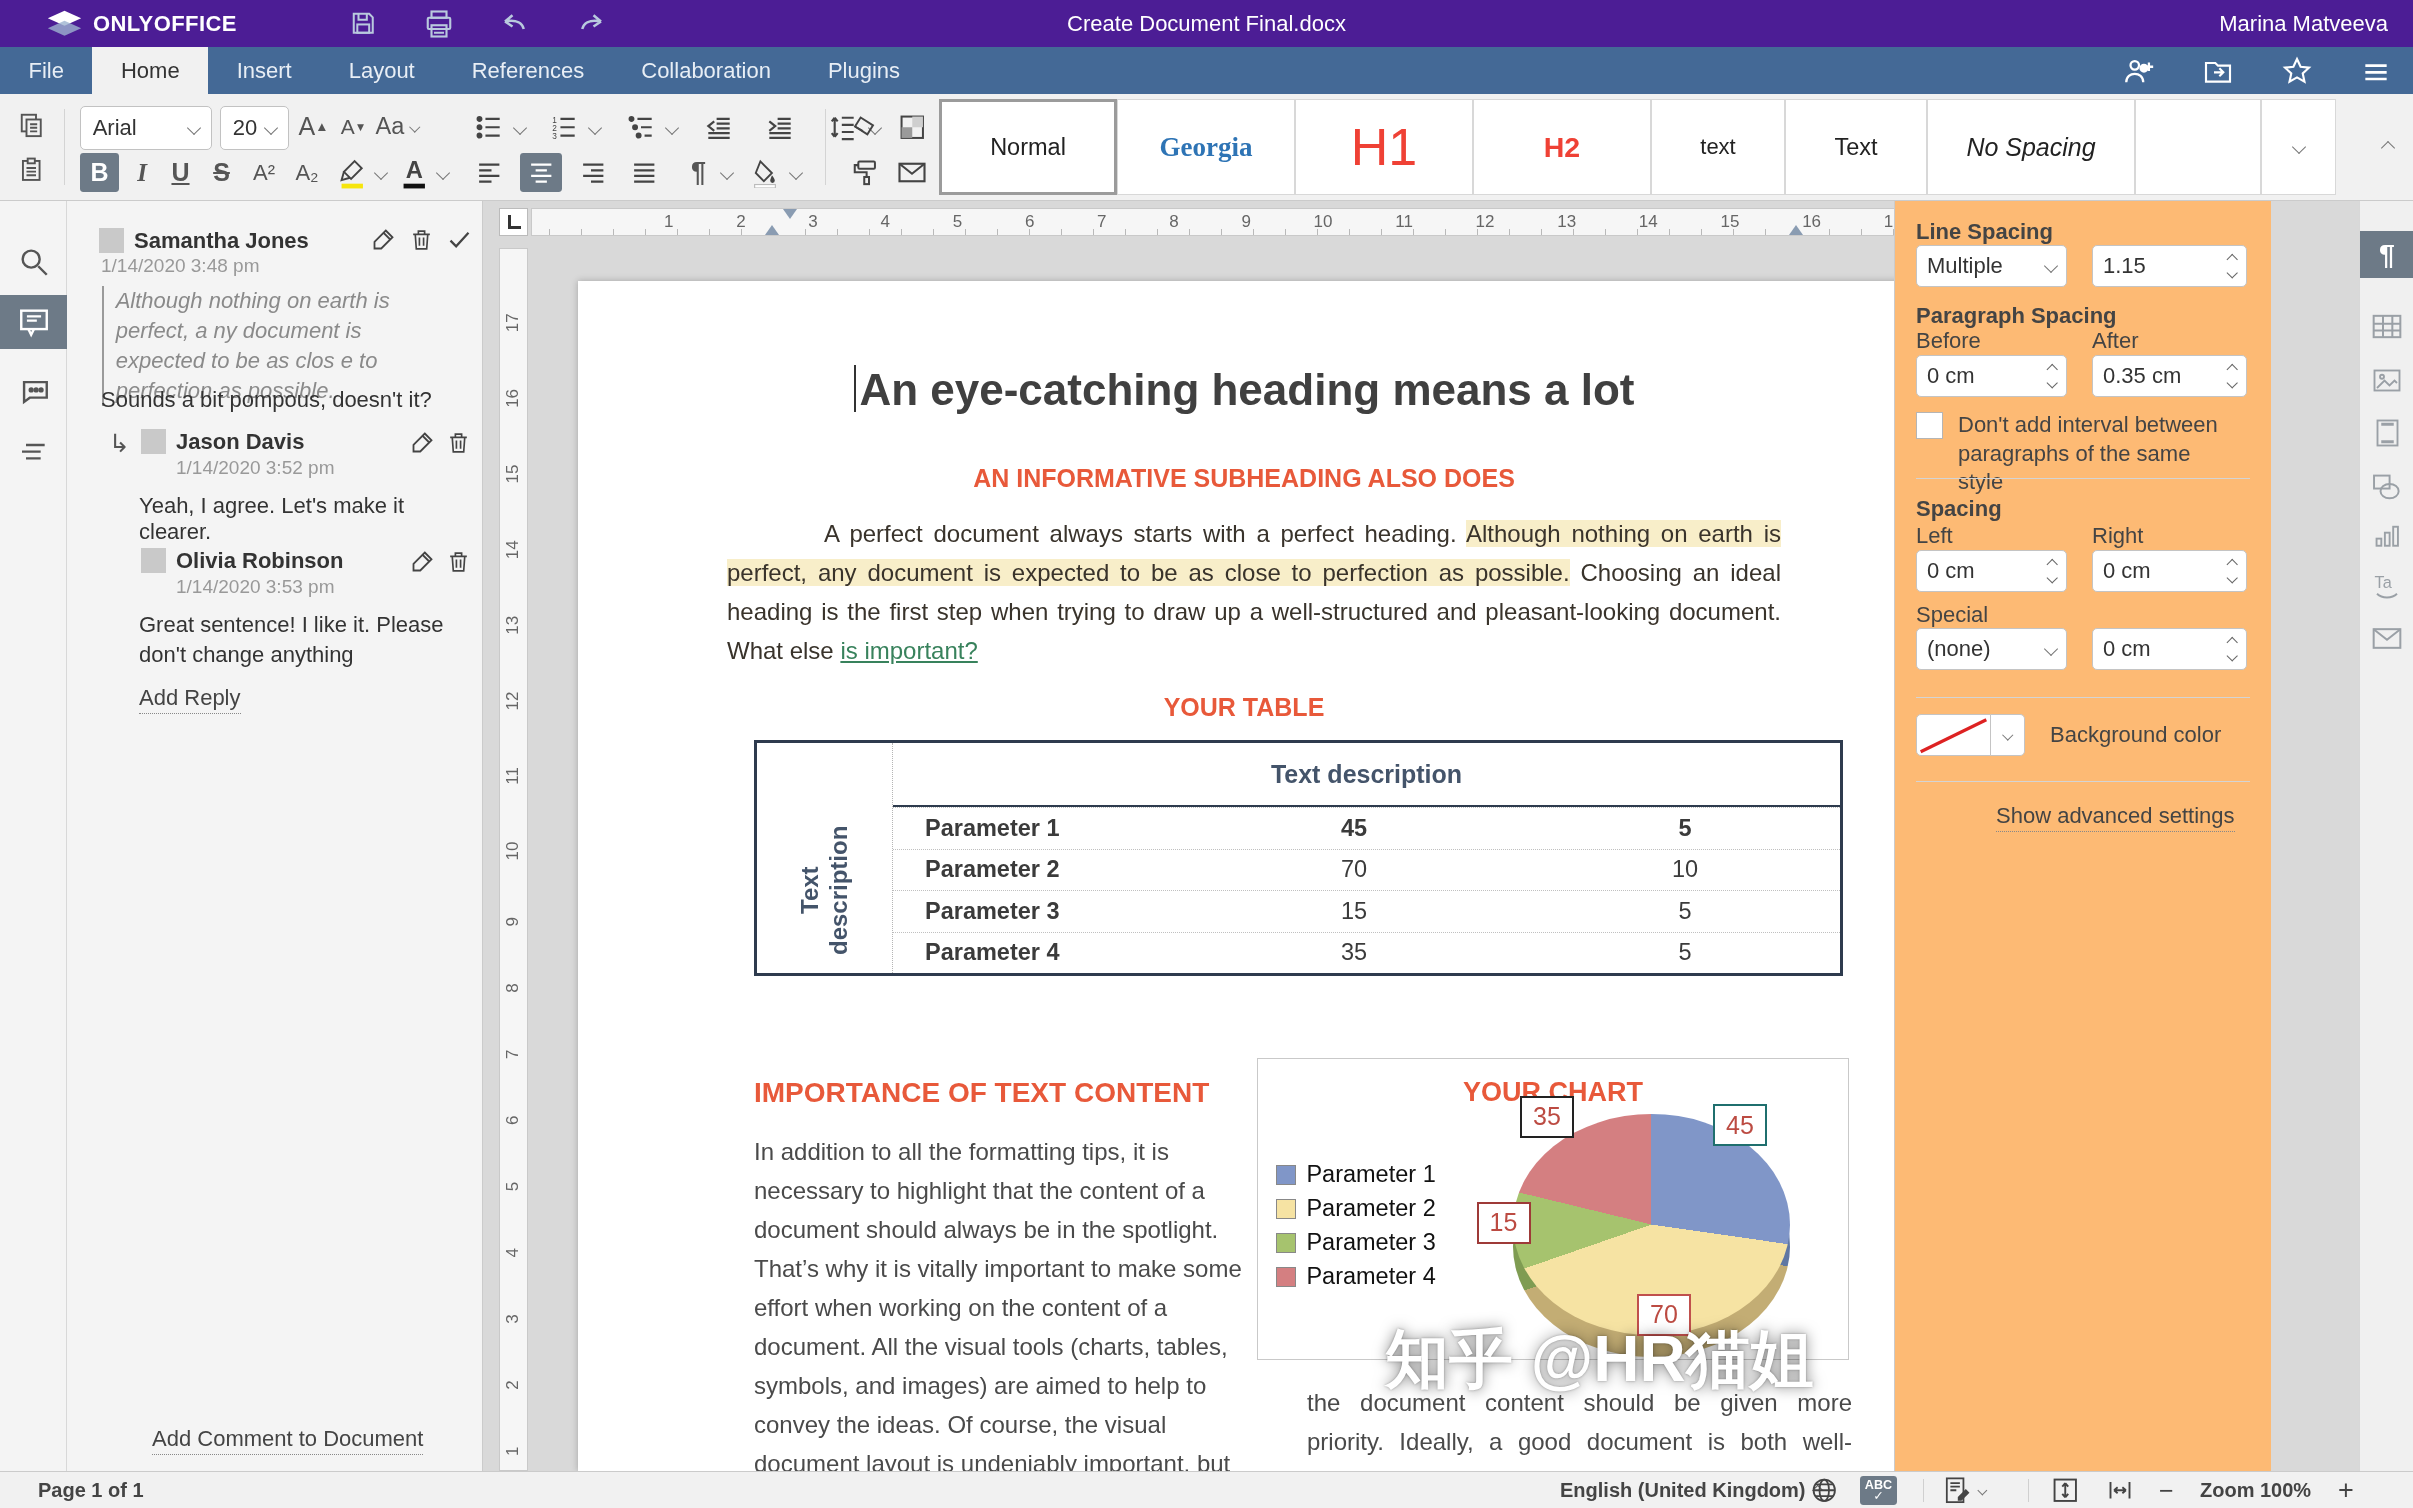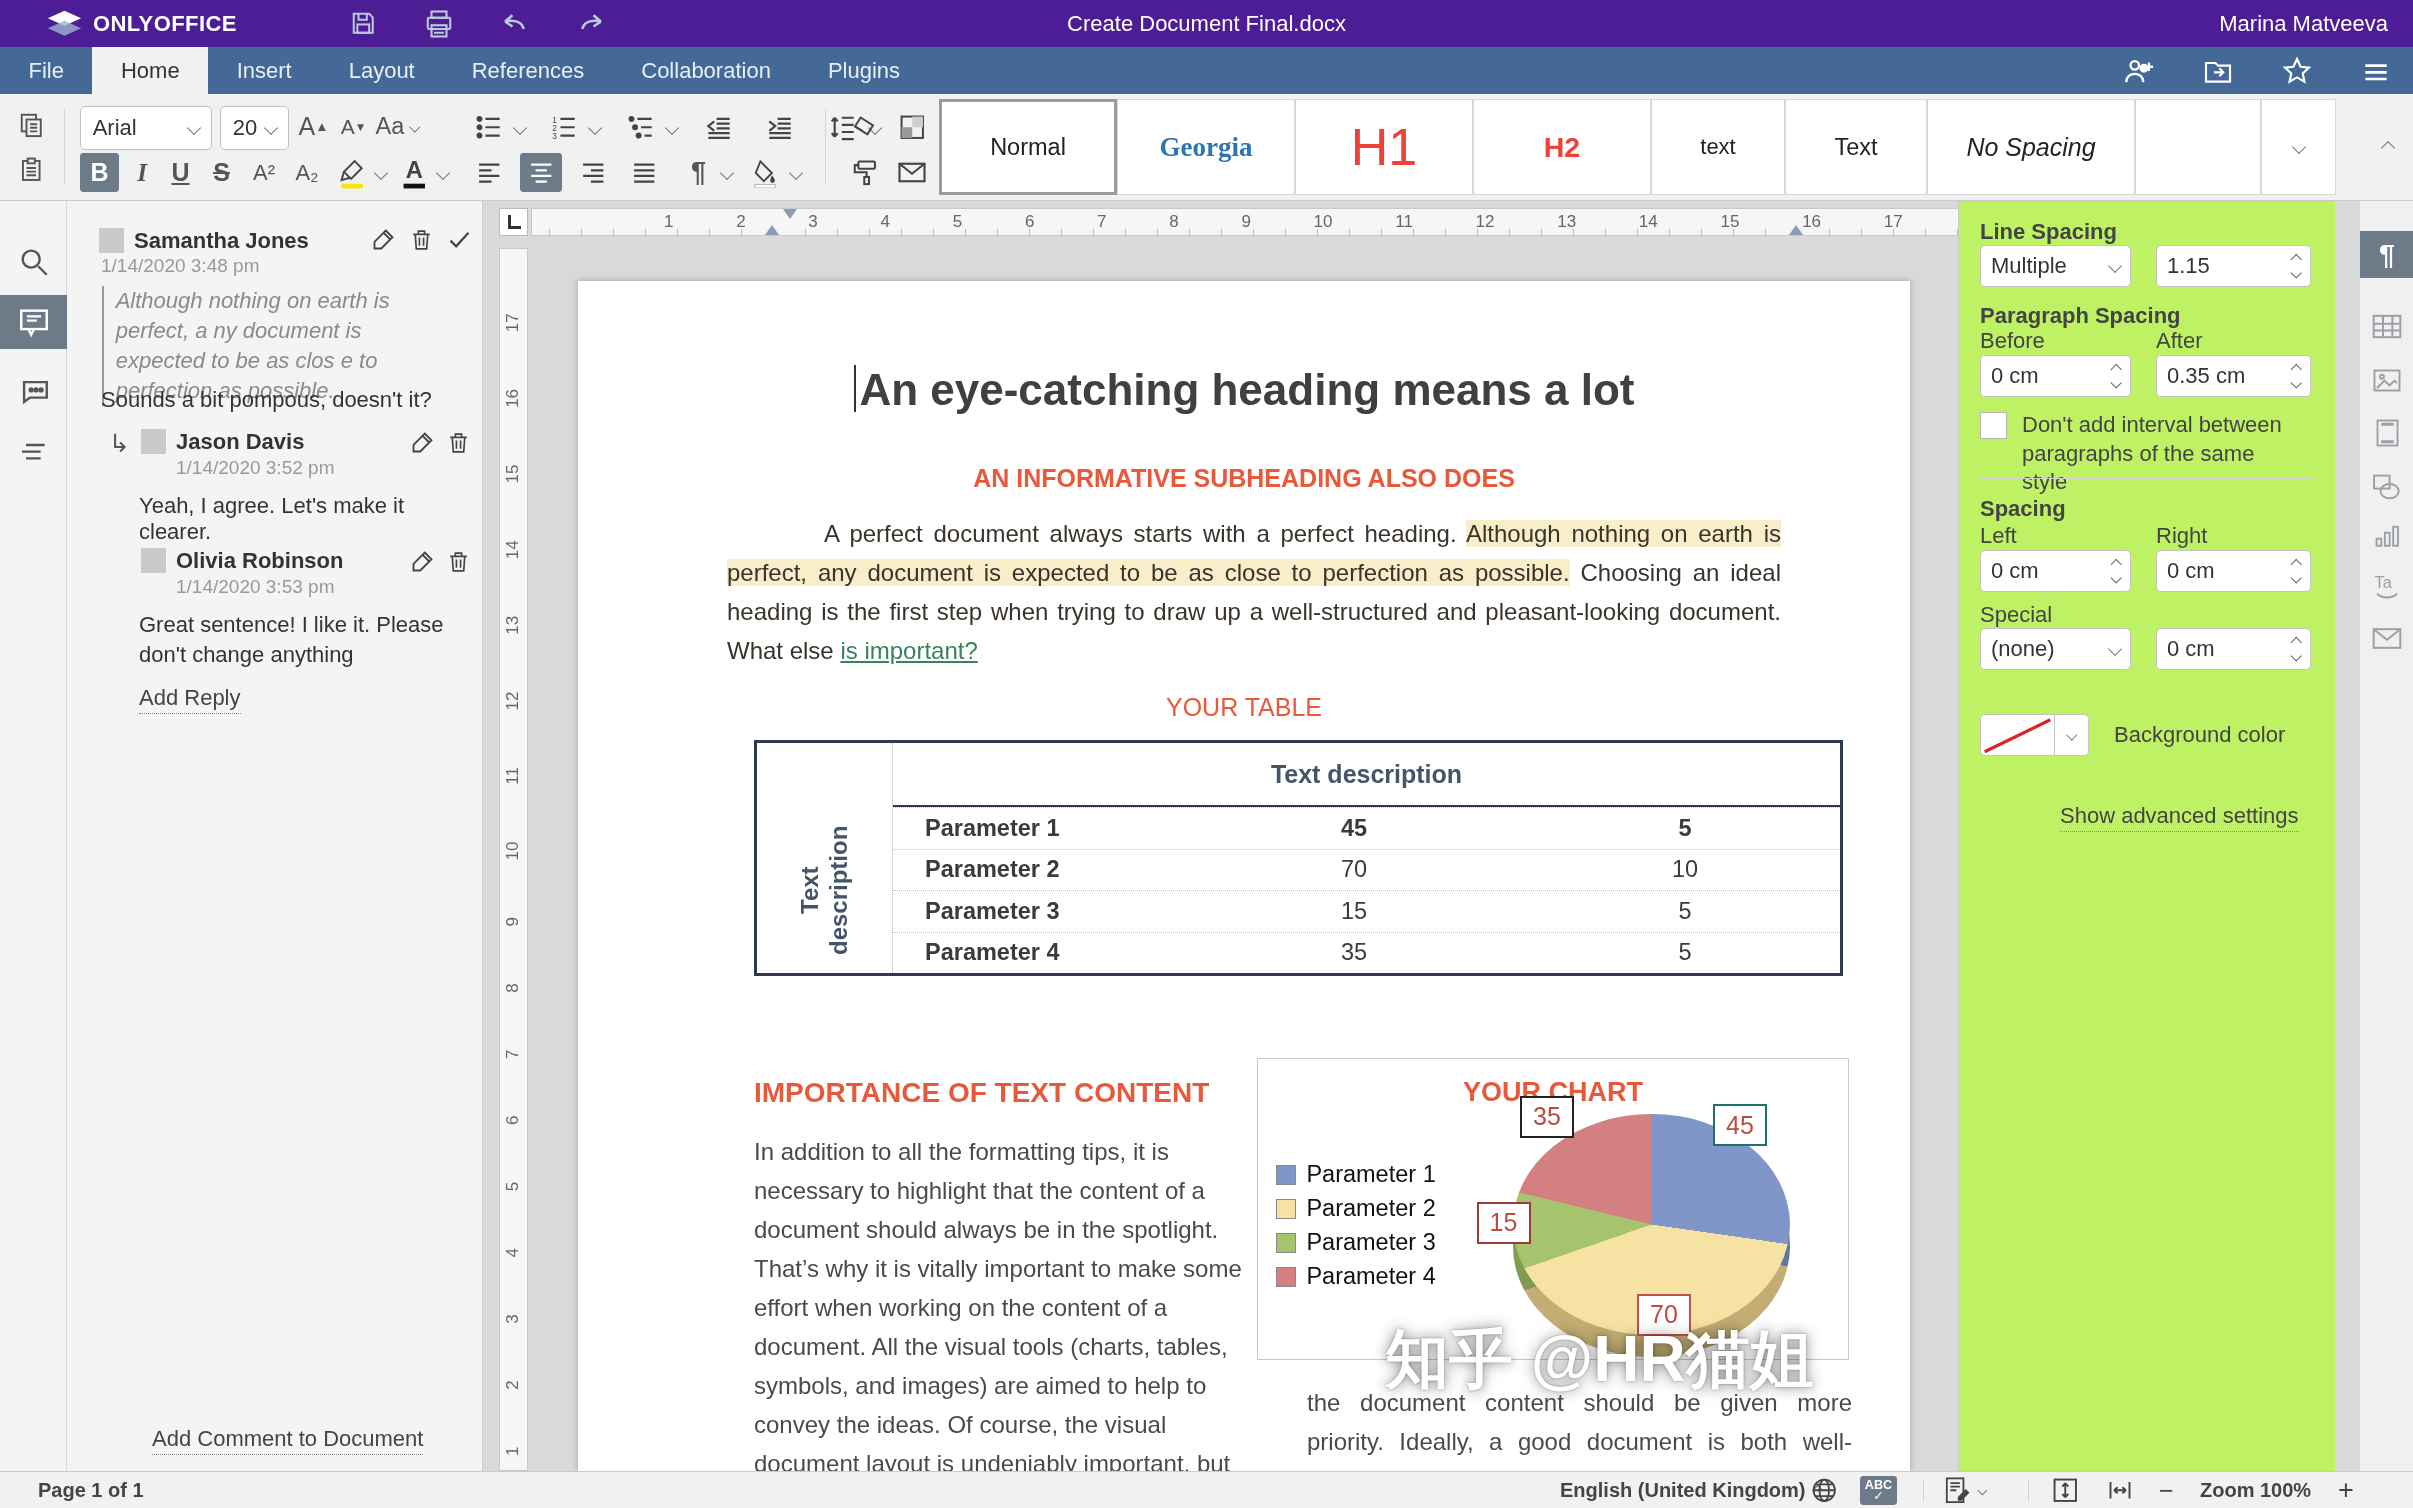--- a/index.html
+++ b/index.html
@@ -71,21 +71,21 @@
   .ind-marker { position:absolute; width:0; height:0; }
 
   .page { position:absolute; left:94px; top:80px; width:1332px; height:1190px; background:#fff; box-shadow:0 0 6.7px rgba(0,0,0,.25); overflow:hidden; }
 
   .doc-h1 { position:absolute; top:84px; left:0; width:100%; text-align:center; font-size:44px; font-weight:bold; color:#404040; }
   .caret { display:inline-block; width:2.5px; height:47px; background:#333; vertical-align:-6.7px; margin-right:3.4px; }
   .doc-sub { position:absolute; top:183px; left:0; width:100%; text-align:center; font-size:25px; font-weight:bold; color:#e8593a; }
   .doc-p1 { position:absolute; top:233px; left:149px; width:1054px; font-size:24px; line-height:39px; color:#39332b; text-align:justify; text-indent:97px; }
   .hl { background:#f8eec9; }
   .doc-link { color:#38825c; text-decoration:underline; }
-  .doc-tabletitle { position:absolute; top:412px; left:0; width:100%; text-align:center; font-size:25px; font-weight:normal; color:#e8593a; }
+  .doc-tabletitle { position:absolute; top:412px; left:0; width:100%; text-align:center; font-size:25px; font-weight:bold; color:#e8593a; }
 
   .doc-table { position:absolute; top:459px; left:176px; width:1089px; height:236px; border:3.4px solid #2e3b4e; display:flex; }
   .vcol { width:136px; border-right:1.7px dotted #b5b5b5; display:flex; align-items:center; justify-content:center; }
   .vcol-inner { writing-mode:vertical-rl; transform:rotate(180deg); font-weight:bold; color:#44546a; font-size:24px; text-align:center; line-height:28.5px; margin-top:64px; }
   .tright { flex:1; display:flex; flex-direction:column; }
   .thead { height:64px; border-bottom:2.5px solid #2e3b4e; display:flex; align-items:center; justify-content:center; font-weight:bold; color:#44546a; font-size:25px; }
   .trow { flex:1; display:flex; border-top:1.7px dotted #c0c0c0; font-size:23.5px; color:#3b3b3b; align-items:center; }
   .trow:first-of-type { border-top:none; }
   .tc-p { width:285px; padding-left:32px; font-weight:bold; }
   .tc-v { width:352px; text-align:center; }
@@ -106,21 +106,21 @@
   .pie { top:3.4px; background:conic-gradient(#8096c8 0deg 98.2deg,#f6e3a3 98.2deg 250.9deg,#a6c36e 250.9deg 283.6deg,#d47f81 283.6deg 360deg); }
   .plabel { position:absolute; width:54px; height:42px; background:#fff; display:flex; align-items:center; justify-content:center; font-size:25px; color:#bc4b42; }
   .sec2-text-r { position:absolute; top:331px; left:580px; width:545px; font-size:24px; line-height:39px; color:#4a4a4a; text-align:justify; }
 
   .watermark { position:absolute; left:901px; top:1115px; font-size:64px; font-weight:bold; color:#fff; text-shadow:0 0 13.4px rgba(0,0,0,.5), 0 0 2.5px rgba(0,0,0,.35); white-space:nowrap; }
 
   .doc-scrollbar { position:absolute; left:1477px; top:0; width:21px; height:100%; background:#ededed; border-left:0.8px solid #d0d0d0; }
   .doc-thumb { position:absolute; left:2.5px; top:8.4px; width:15px; height:176px; background:#a9b2ba; border-radius:7.5px; }
 
   
-  .right-panel { position:absolute; left:1958px; top:0; width:377px; height:100%; background:#bef264; border-left:0.8px solid #cbcbcb; color:#444; }
+  .right-panel { position:absolute; left:1894px; top:0; width:377px; height:100%; background:#fdba74; border-left:0.8px solid #cbcbcb; color:#444; }
   .rp-label { position:absolute; font-size:22px; font-weight:bold; }
   .rp-sub { position:absolute; font-size:22px; }
   .field { position:absolute; height:42px; background:#fff; border:1.7px solid #c4c4c4; border-radius:5px; display:flex; align-items:center; font-size:22px; color:#333; padding:0 10px; }
   .field .spin { margin-left:auto; display:flex; flex-direction:column; gap:5px; }
   .spin .chev { width:8.4px; height:8.4px; border-color:#666; }
   .field.num { justify-content:flex-end; }
   .field.num span.val { margin-right:11.7px; }
   .rp-div { position:absolute; left:21px; right:21px; height:0.8px; background:#d4d4d4; }
   .checkbox { position:absolute; width:27px; height:27px; background:#fff; border:1.7px solid #b5b5b5; }
   .cb-text { position:absolute; font-size:22px; line-height:28.5px; width:277px; }

